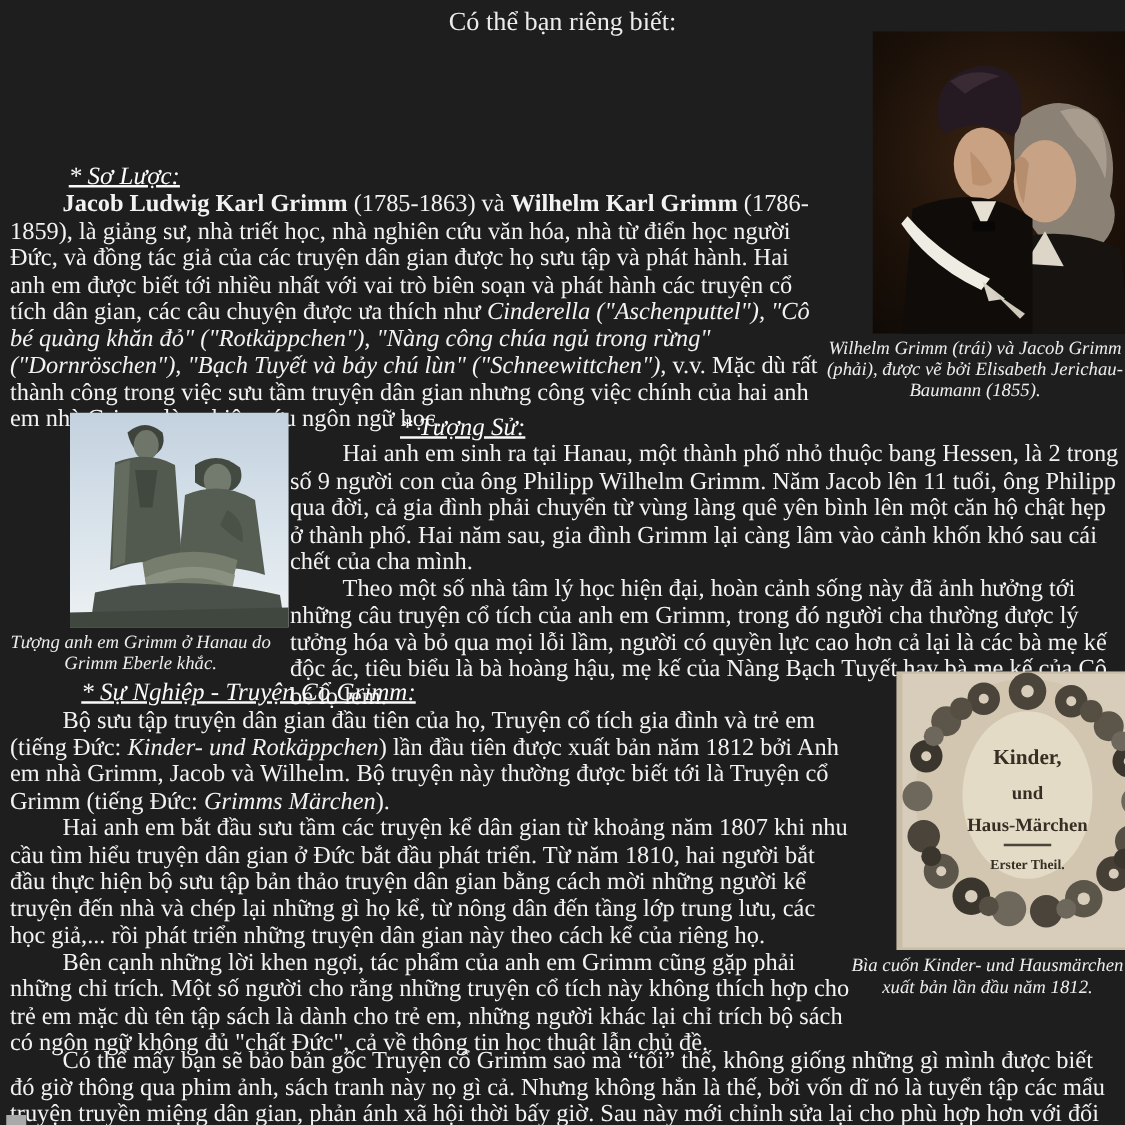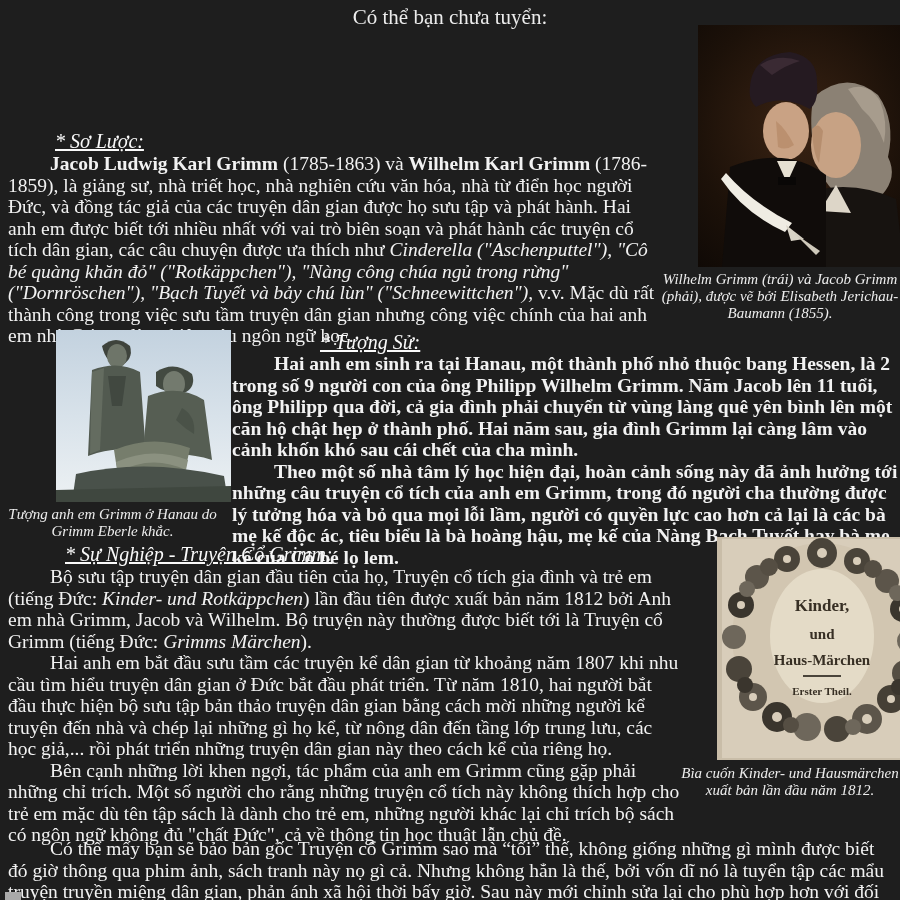--- a/index.html
+++ b/index.html
@@ -33,21 +33,21 @@
     text-align:center;color:#ededed;
   }
   .remnant{position:absolute;background:#a9a9a9;}
   .cover-text{font-family:"Liberation Serif",serif;font-weight:bold;fill:#372f24;}
 </style>
 </head>
 <body>
 
 <div class="page">
 
-  <div class="kicker">Có thể bạn chưa tuyển:</div>
+  <div class="kicker">Có thể bạn riêng biết:</div>
 
 
   <div class="heading" style="left:55px;top:130px;">* Sơ Lược:</div>
   <div class="para" style="left:8px;top:153px;width:651px;">
     <p><span class="b">Jacob Ludwig Karl Grimm</span><span> (1785-1863) và </span><span class="b">Wilhelm Karl Grimm</span><span> (1786-1859), là giảng sư, nhà triết học, nhà nghiên cứu văn hóa, nhà từ điển học người Đức, và đồng tác giả của các truyện dân gian được họ sưu tập và phát hành. Hai anh em được biết tới nhiều nhất với vai trò biên soạn và phát hành các truyện cổ tích dân gian, các câu chuyện được ưa thích như </span><span class="i">Cinderella ("Aschenputtel"), "Cô bé quàng khăn đỏ" ("Rotkäppchen"), "Nàng công chúa ngủ trong rừng" ("Dornröschen"), "Bạch Tuyết và bảy chú lùn" ("Schneewittchen"),</span><span> v.v. Mặc dù rất thành công trong việc sưu tầm truyện dân gian nhưng công việc chính của hai anh em nhà Grimm là nghiên cứu ngôn ngữ học.</span></p>
   </div>
 
   <div class="figure" style="left:667px;top:25px;width:226px;height:242px;">
     <svg width="226" height="242" viewBox="0 0 226 242">
       <defs>
@@ -110,21 +110,21 @@
       <path d="M58 120 Q96 104 134 118 L128 146 Q96 130 62 146 Z" fill="#767d6c"></path>
       <path d="M60 132 Q96 116 132 130 L130 140 Q96 124 62 142 Z" fill="#8b9180"></path>
 
       <path d="M20 144 Q90 128 168 146 L172 172 L16 172 Z" fill="#49514a"></path>
       <path d="M0 160 L175 156 L175 172 L0 172 Z" fill="#3f473f"></path>
     </svg>
   </div>
   <div class="caption" style="left:0px;top:506px;width:225px;">Tượng anh em Grimm ở Hanau do Grimm Eberle khắc.</div>
 
   <div class="heading" style="left:320px;top:331px;">* Tượng Sử:</div>
-  <div class="para" style="left:232px;top:353px;width:666px;font-weight:bold;">
+  <div class="para" style="left:232px;top:353px;width:666px;">
     <p>Hai anh em sinh ra tại Hanau, một thành phố nhỏ thuộc bang Hessen, là 2 trong số 9 người con của ông Philipp Wilhelm Grimm. Năm Jacob lên 11 tuổi, ông Philipp qua đời, cả gia đình phải chuyển từ vùng làng quê yên bình lên một căn hộ chật hẹp ở thành phố. Hai năm sau, gia đình Grimm lại càng lâm vào cảnh khốn khó sau cái chết của cha mình.</p>
     <p>Theo một số nhà tâm lý học hiện đại, hoàn cảnh sống này đã ảnh hưởng tới những câu truyện cổ tích của anh em Grimm, trong đó người cha thường được lý tưởng hóa và bỏ qua mọi lỗi lầm, người có quyền lực cao hơn cả lại là các bà mẹ kế độc ác, tiêu biểu là bà hoàng hậu, mẹ kế của Nàng Bạch Tuyết hay bà mẹ kế của Cô bé lọ lem.</p>
   </div>
 
   <div class="heading" style="left:65px;top:543px;">* Sự Nghiệp - Truyện Cổ Grimm:</div>
   <div class="para" style="left:8px;top:566px;width:672px;">
     <p><span>Bộ sưu tập truyện dân gian đầu tiên của họ, Truyện cổ tích gia đình và trẻ em (tiếng Đức: </span><span class="i">Kinder- und Rotkäppchen</span><span>) lần đầu tiên được xuất bản năm 1812 bởi Anh em nhà Grimm, Jacob và Wilhelm. Bộ truyện này thường được biết tới là Truyện cổ Grimm (tiếng Đức: </span><span class="i">Grimms Märchen</span><span>).</span></p>
     <p>Hai anh em bắt đầu sưu tầm các truyện kể dân gian từ khoảng năm 1807 khi nhu cầu tìm hiểu truyện dân gian ở Đức bắt đầu phát triển. Từ năm 1810, hai người bắt đầu thực hiện bộ sưu tập bản thảo truyện dân gian bằng cách mời những người kể truyện đến nhà và chép lại những gì họ kể, từ nông dân đến tầng lớp trung lưu, các học giả,... rồi phát triển những truyện dân gian này theo cách kể của riêng họ.</p>
     <p>Bên cạnh những lời khen ngợi, tác phẩm của anh em Grimm cũng gặp phải những chỉ trích. Một số người cho rằng những truyện cổ tích này không thích hợp cho trẻ em mặc dù tên tập sách là dành cho trẻ em, những người khác lại chỉ trích bộ sách có ngôn ngữ không đủ "chất Đức", cả về thông tin học thuật lẫn chủ đề.</p>
   </div>

